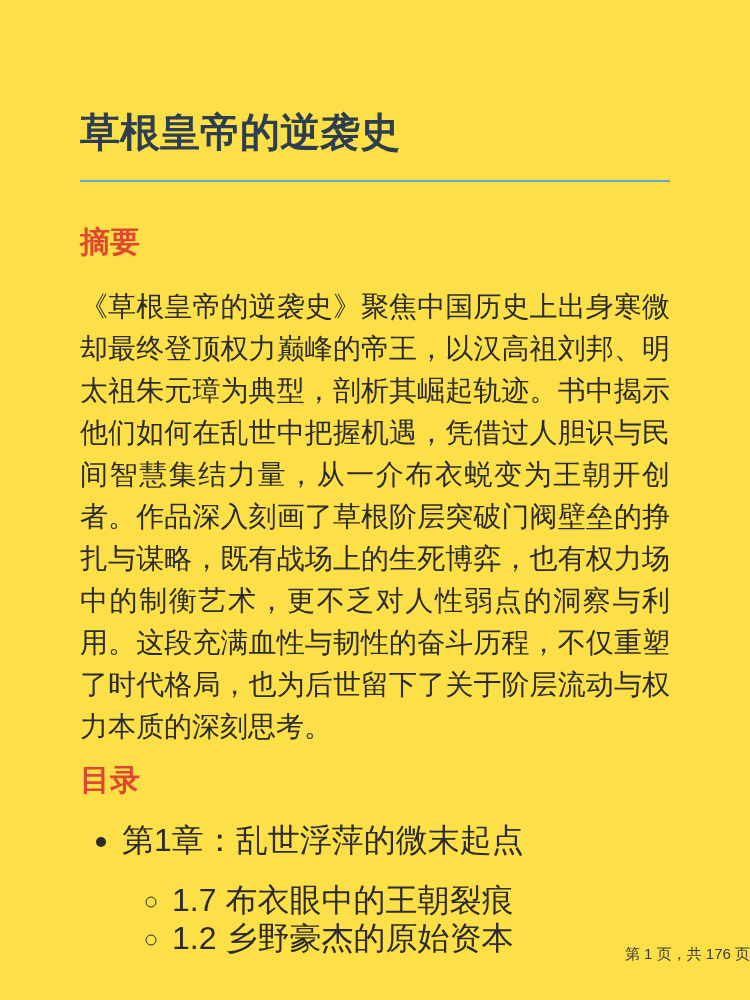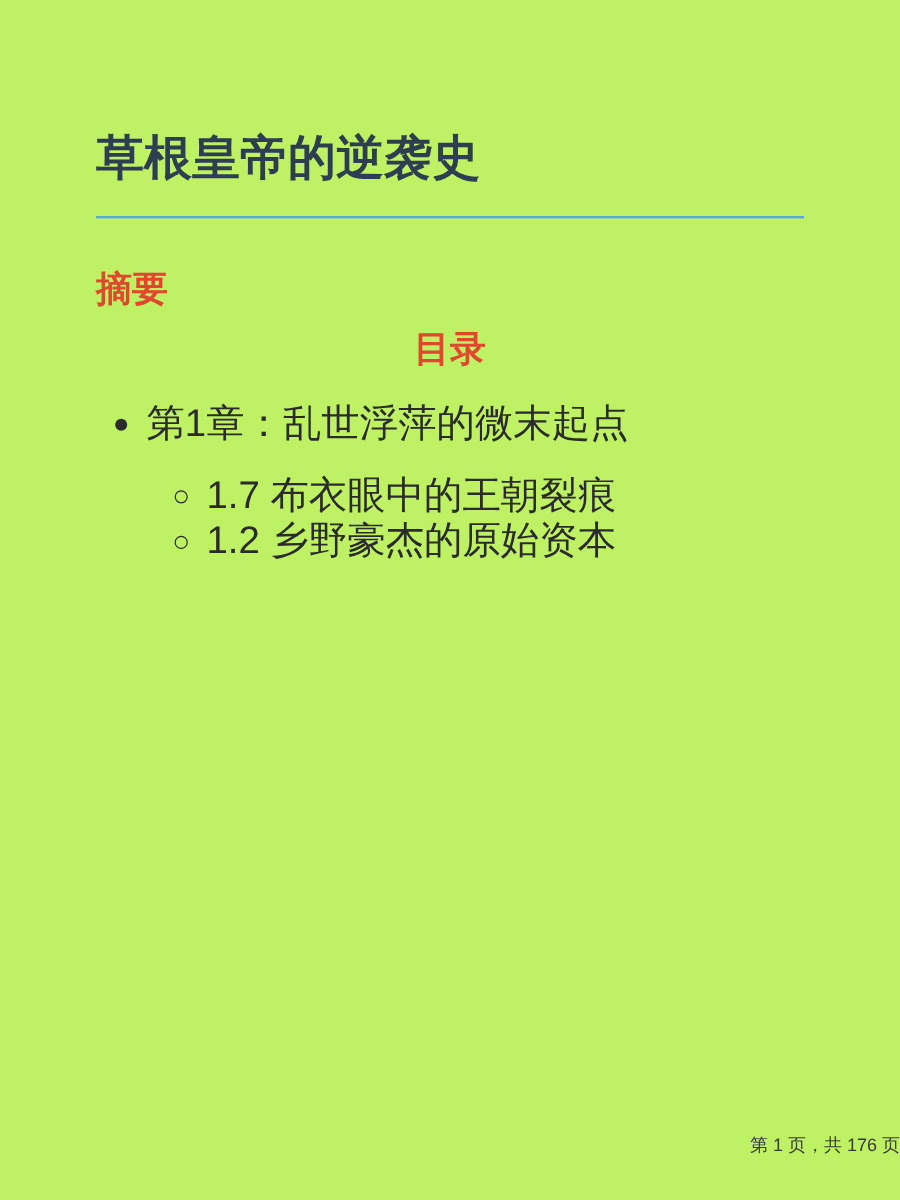--- a/index.html
+++ b/index.html
@@ -5,21 +5,21 @@
   html, body {
     margin: 0;
     padding: 0;
     background: #ffffff;
     font-family: "Liberation Sans", "DejaVu Sans", sans-serif;
   }
   .page {
     position: relative;
     width: 750px;
     height: 1000px;
-    background: #bef264;
+    background: #fde047;
     overflow: hidden;
     margin: 0 auto;
   }
   .content {
     padding: 108px 80px 0 80px;
   }
   .doc-title {
     margin: 0;
     font-size: 40px;
     line-height: 48px;
@@ -30,21 +30,20 @@
   }
   .section-heading {
     margin: 42px 0 0 0;
     font-size: 30px;
     line-height: 36px;
     font-weight: bold;
     color: var(--heading_color, #e0472f);
   }
   .section-heading.toc {
     margin-top: 14px;
-    text-align: center;
   }
   .body-text {
     margin: 26px 0 0 0;
     font-size: 28px;
     line-height: 42px;
     text-align: justify;
     color: var(--body_color, #2b2b2b);
   }
   .toc-list {
     margin: 24px 0 0 0;
@@ -80,20 +79,21 @@
 </head>
 <body>
 
 <div class="page">
   <div class="content">
 
     <h1 class="doc-title">草根皇帝的逆袭史</h1>
 
     <h2 class="section-heading">摘要</h2>
 
+    <p class="body-text">《草根皇帝的逆袭史》聚焦中国历史上出身寒微却最终登顶权力巅峰的帝王，以汉高祖刘邦、明太祖朱元璋为典型，剖析其崛起轨迹。书中揭示他们如何在乱世中把握机遇，凭借过人胆识与民间智慧集结力量，从一介布衣蜕变为王朝开创者。作品深入刻画了草根阶层突破门阀壁垒的挣扎与谋略，既有战场上的生死博弈，也有权力场中的制衡艺术，更不乏对人性弱点的洞察与利用。这段充满血性与韧性的奋斗历程，不仅重塑了时代格局，也为后世留下了关于阶层流动与权力本质的深刻思考。</p>
 
     <h2 class="section-heading toc">目录</h2>
 
     <ul class="toc-list">
       <li class="toc-chapter">
         <span>第1章：乱世浮萍的微末起点</span>
         <ul class="toc-sublist">
           <li class="toc-section">
             <span>1.7 布衣眼中的王朝裂痕</span>
           </li>

